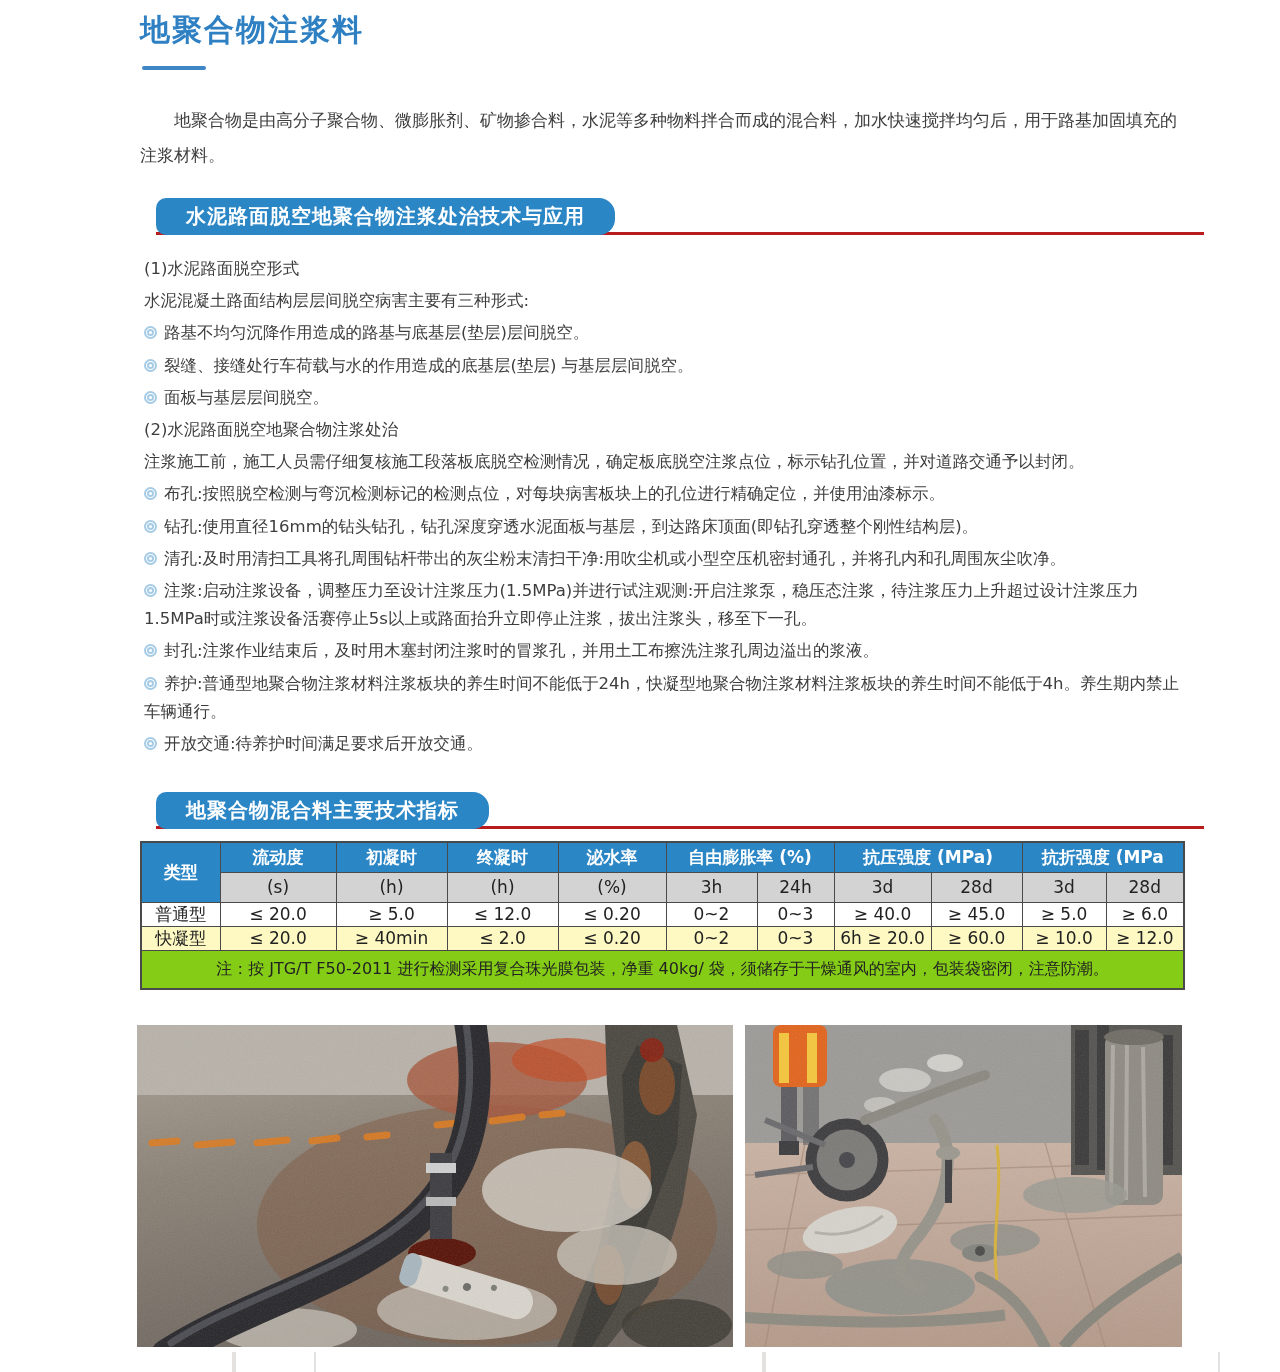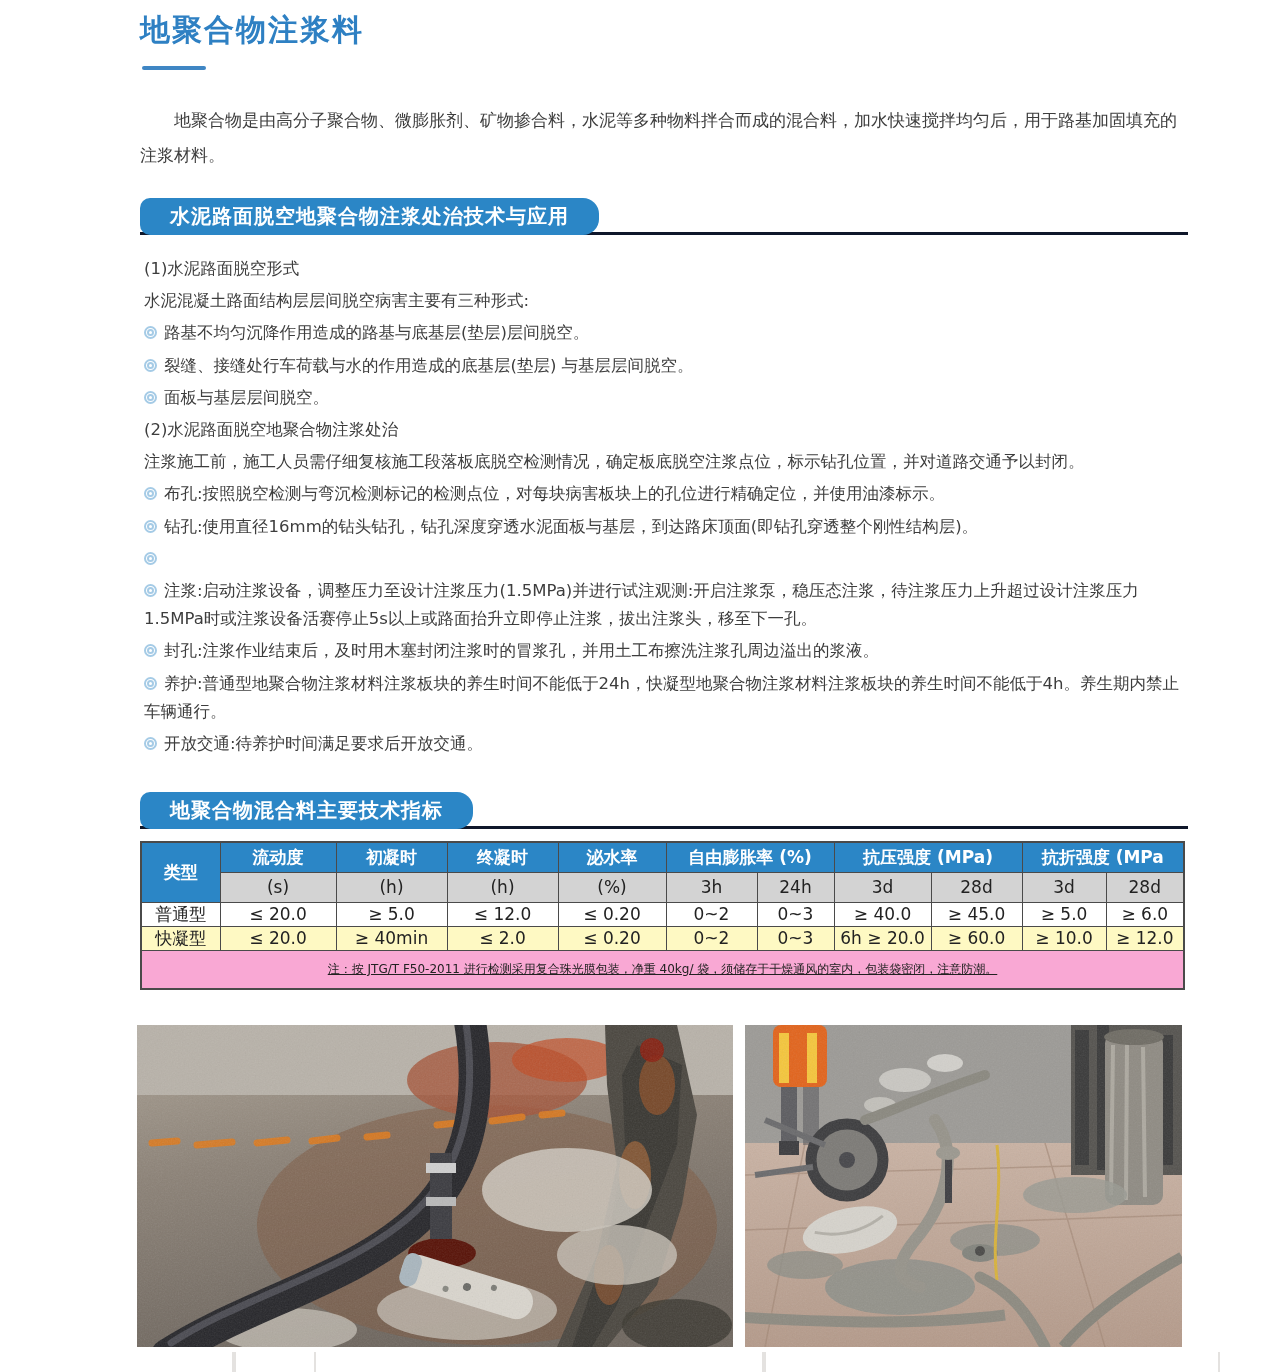--- a/index.html
+++ b/index.html
@@ -12,21 +12,21 @@
     color:#2e80c3;letter-spacing:2px;
   }
   .title-dash{
     position:absolute;left:142px;top:66px;width:64px;height:4px;
     background:#3f86c4;border-radius:2px;
   }
   .intro{
     position:absolute;left:140px;top:103px;width:1046px;
     font-size:17px;line-height:35px;color:#3d3d3d;text-indent:2em;
   }
-  .section-bar{position:absolute;left:140px;width:1048px;height:34px;border-bottom:3px solid #0f172a;}
+  .section-bar{position:absolute;left:156px;width:1048px;height:34px;border-bottom:3px solid #b91c1c;}
   .bar1{top:198px;}
   .bar2{top:792px;}
   .section-tab{
     position:absolute;left:0;bottom:-3px;height:37px;line-height:37px;
     padding:0 30px;background:#2b86c6;color:#ffffff;font-size:20px;font-weight:bold;
     letter-spacing:1px;border-radius:10px 16px 16px 10px;white-space:nowrap;
   }
   .content{
     position:absolute;left:140px;top:251px;width:1046px;
     font-size:16.5px;line-height:28.2px;color:#3d3d3d;
@@ -46,21 +46,21 @@
     border:2px solid #4a4a4a;table-layout:fixed;
   }
   table.spec th,table.spec td{border:1px solid #4a4a4a;padding:0;overflow:hidden;white-space:nowrap;}
   tr.h1{height:30px;}
   tr.h2{height:30px;}
   tr.d{height:18px;text-align:center;}
   tr.noterow{height:39px;}
   .th-blue{background:#2b86c6;color:#ffffff;font-weight:bold;font-size:17px;}
   .th-gray{background:#d3d3d3;font-weight:normal;font-size:17px;color:#222;}
   tr.alt td{background:#fef9c3;}
-  td.note{font-size:12px;background:#f9a8d4;text-decoration:underline;}
+  td.note{font-size:16px;background:#84cc16;}
   .photo{position:absolute;top:1025px;height:322px;}
   .photo-left{left:137px;width:596px;}
   .photo-right{left:745px;width:437px;}
   .photo svg{display:block;width:100%;height:100%;}
   .sliver{position:absolute;top:1352px;height:20px;background:#e4e2e0;}
   .s1{left:232px;width:4px;}
   .s2{left:314px;width:2px;}
   .s3{left:762px;width:4px;}
   .s4{left:1218px;width:2px;}
 </style>
@@ -81,21 +81,21 @@
   <div class="content">
     <p><span>(1)水泥路面脱空形式</span></p>
     <p><span>水泥混凝土路面结构层层间脱空病害主要有三种形式:</span></p>
     <p><span class="blt"></span><span>路基不均匀沉降作用造成的路基与底基层(垫层)层间脱空。</span></p>
     <p><span class="blt"></span><span>裂缝、接缝处行车荷载与水的作用造成的底基层(垫层) 与基层层间脱空。</span></p>
     <p><span class="blt"></span><span>面板与基层层间脱空。</span></p>
     <p><span>(2)水泥路面脱空地聚合物注浆处治</span></p>
     <p><span>注浆施工前，施工人员需仔细复核施工段落板底脱空检测情况，确定板底脱空注浆点位，标示钻孔位置，并对道路交通予以封闭。</span></p>
     <p><span class="blt"></span><span>布孔:按照脱空检测与弯沉检测标记的检测点位，对每块病害板块上的孔位进行精确定位，并使用油漆标示。</span></p>
     <p><span class="blt"></span><span>钻孔:使用直径16mm的钻头钻孔，钻孔深度穿透水泥面板与基层，到达路床顶面(即钻孔穿透整个刚性结构层)。</span></p>
-    <p><span class="blt"></span></p>
+    <p><span class="blt"></span><span>清孔:及时用清扫工具将孔周围钻杆带出的灰尘粉末清扫干净:用吹尘机或小型空压机密封通孔，并将孔内和孔周围灰尘吹净。</span></p>
     <p><span class="blt"></span><span>注浆:启动注浆设备，调整压力至设计注浆压力(1.5MPa)并进行试注观测:开启注浆泵，稳压态注浆，待注浆压力上升超过设计注浆压力1.5MPa时或注浆设备活赛停止5s以上或路面抬升立即停止注浆，拔出注浆头，移至下一孔。</span></p>
     <p><span class="blt"></span><span>封孔:注浆作业结束后，及时用木塞封闭注浆时的冒浆孔，并用土工布擦洗注浆孔周边溢出的浆液。</span></p>
     <p><span class="blt"></span><span>养护:普通型地聚合物注浆材料注浆板块的养生时间不能低于24h，快凝型地聚合物注浆材料注浆板块的养生时间不能低于4h。养生期内禁止车辆通行。</span></p>
     <p><span class="blt"></span><span>开放交通:待养护时间满足要求后开放交通。</span></p>
   </div>
 
   <div class="section-bar bar2">
     <div class="section-tab">地聚合物混合料主要技术指标</div>
   </div>
 

